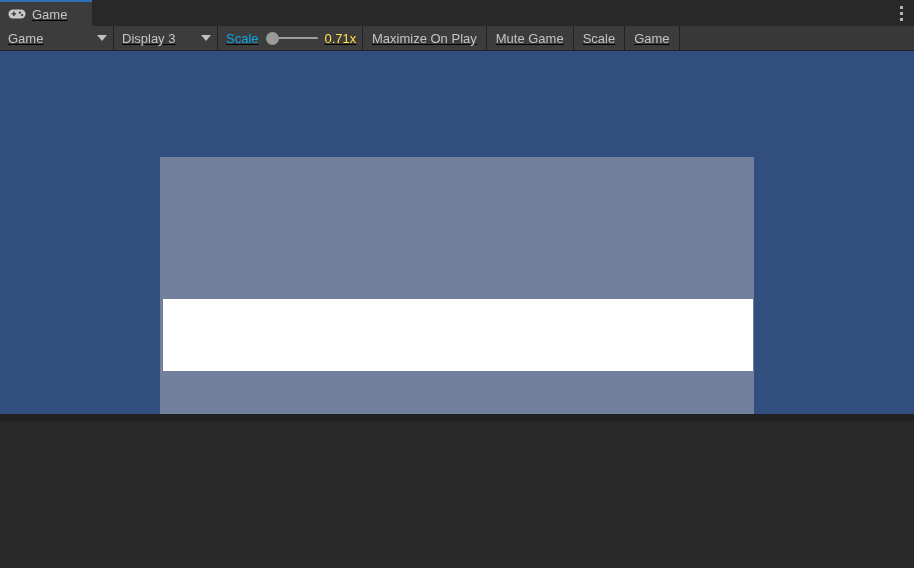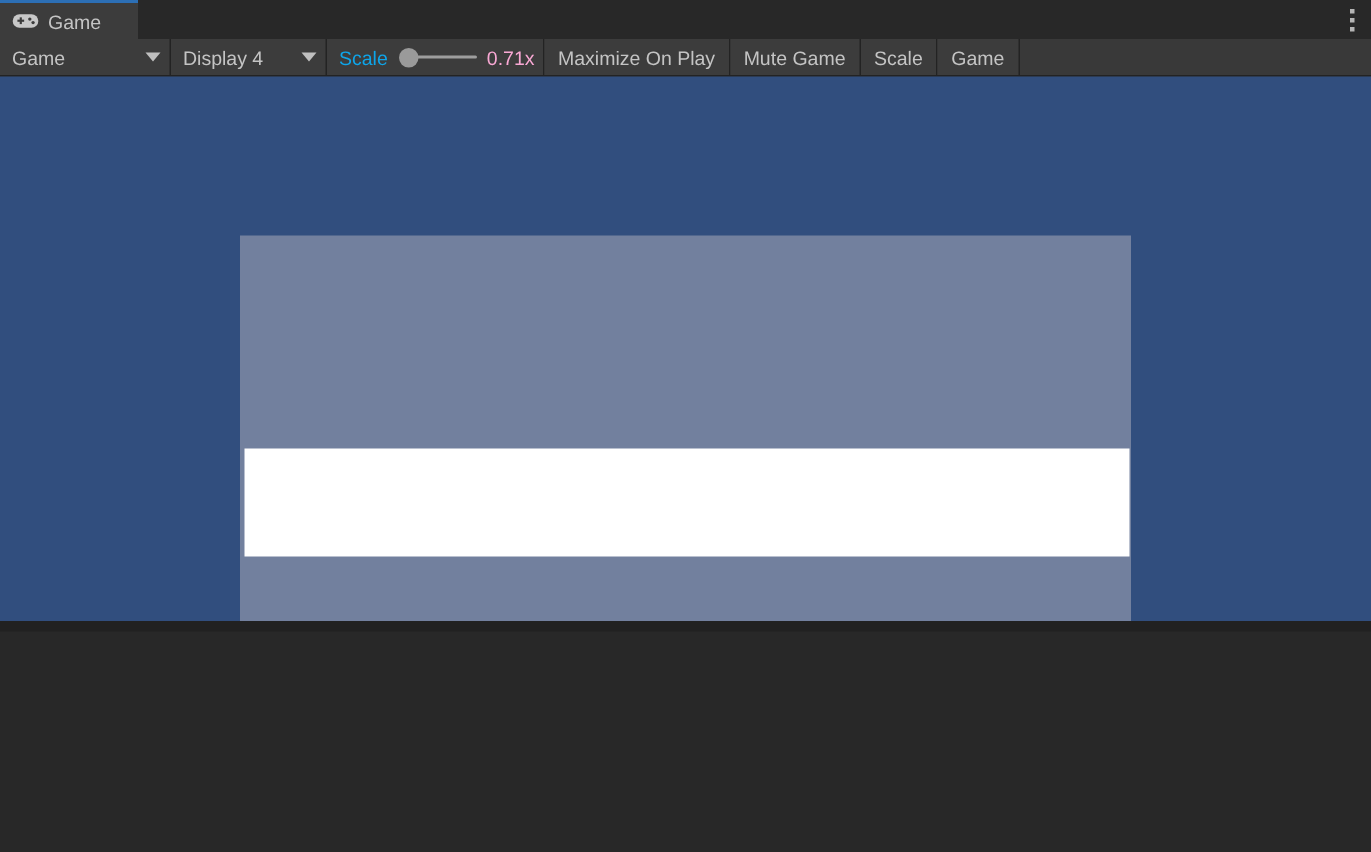--- a/index.html
+++ b/index.html
@@ -15,20 +15,21 @@
     -webkit-font-smoothing: antialiased;
   }
 
   #app {
     position: relative;
     width: 914px;
     height: 421px;
     background: #282828;
     display: flex;
     flex-direction: column;
+    text-decoration: underline;
   }
 
   
   .tabbar {
     position: relative;
     height: 26px;
     background: #282828;
     display: flex;
     align-items: flex-start;
     flex: 0 0 auto;
@@ -143,21 +144,21 @@
   .slider-handle {
     position: absolute;
     left: 0;
     width: 13px;
     height: 13px;
     border-radius: 50%;
     background: #9A9A9A;
   }
   .scale-value {
     margin-left: auto;
-    color: #f9a8d4;
+    color: #fde047;
     font-size: 13px;
   }
 
   .tb-btn {
     padding: 0 9px;
     justify-content: flex-start;
   }
 
   
   .gameview {
@@ -215,21 +216,21 @@
   </div>
 
   <div class="toolbar">
 
     <div class="tb-cell tb-dropdown dd-game">
       <span>Game</span>
       <span class="caret"></span>
     </div>
 
     <div class="tb-cell tb-dropdown dd-display">
-      <span>Display 4</span>
+      <span>Display 3</span>
       <span class="caret"></span>
     </div>
 
 
     <div class="tb-cell tb-scale">
       <span class="scale-label">Scale</span>
       <span class="slider">
         <span class="slider-track"></span>
         <span class="slider-handle"></span>
       </span>

